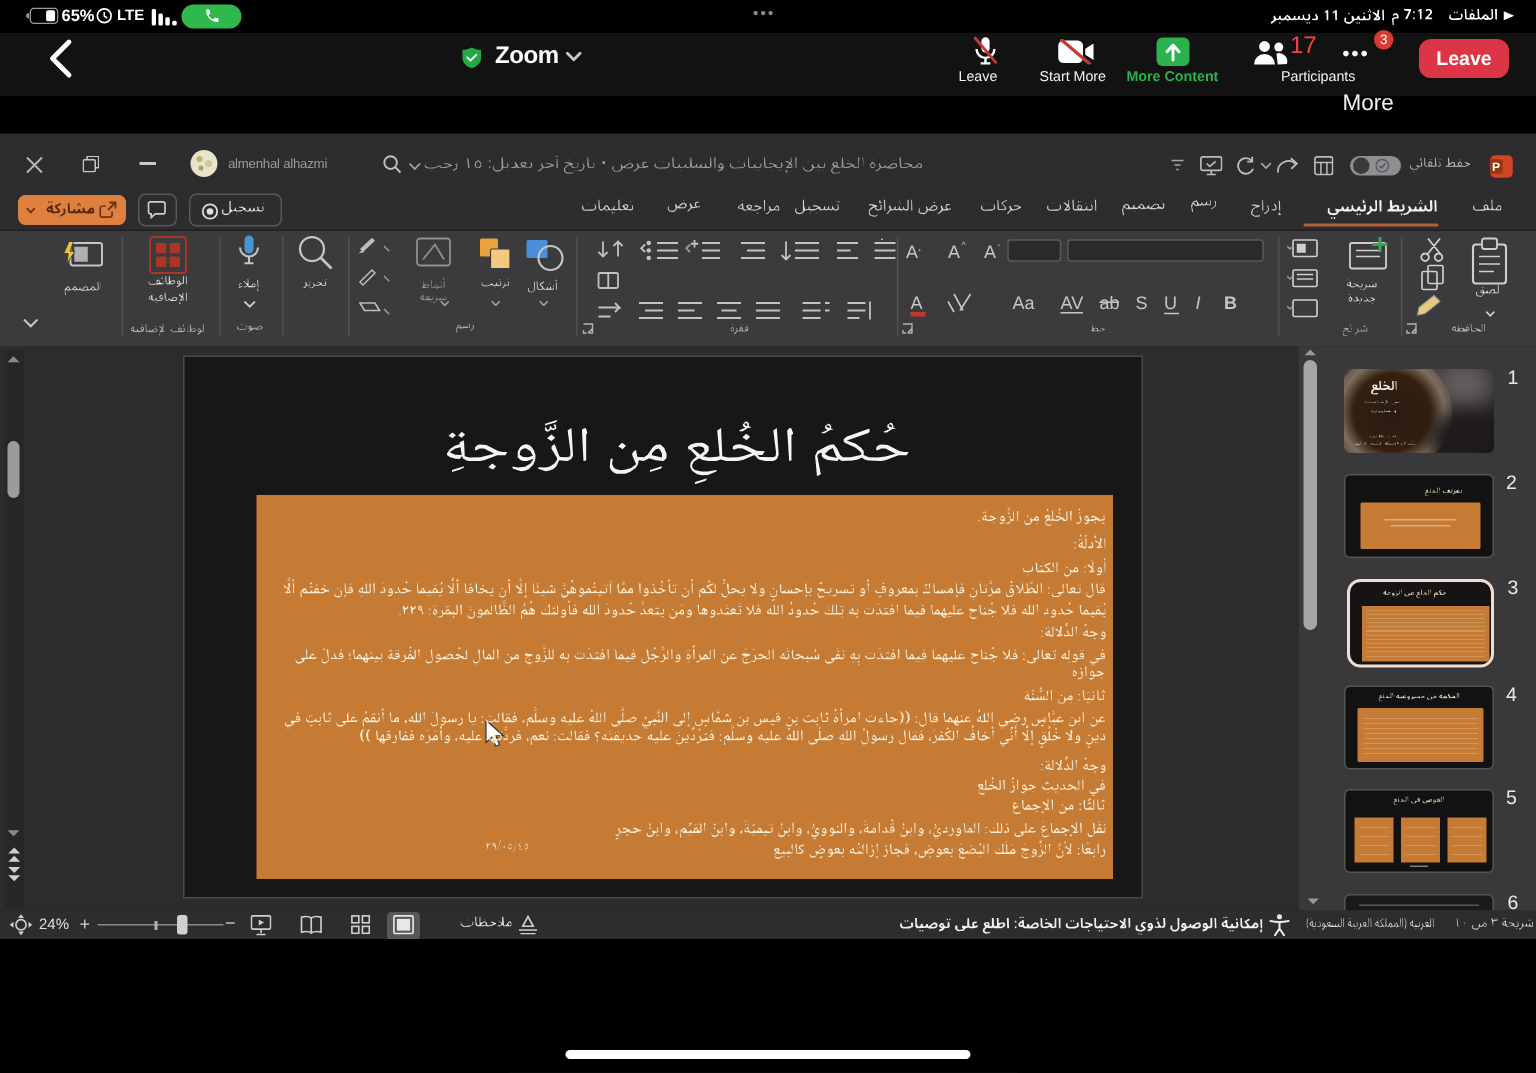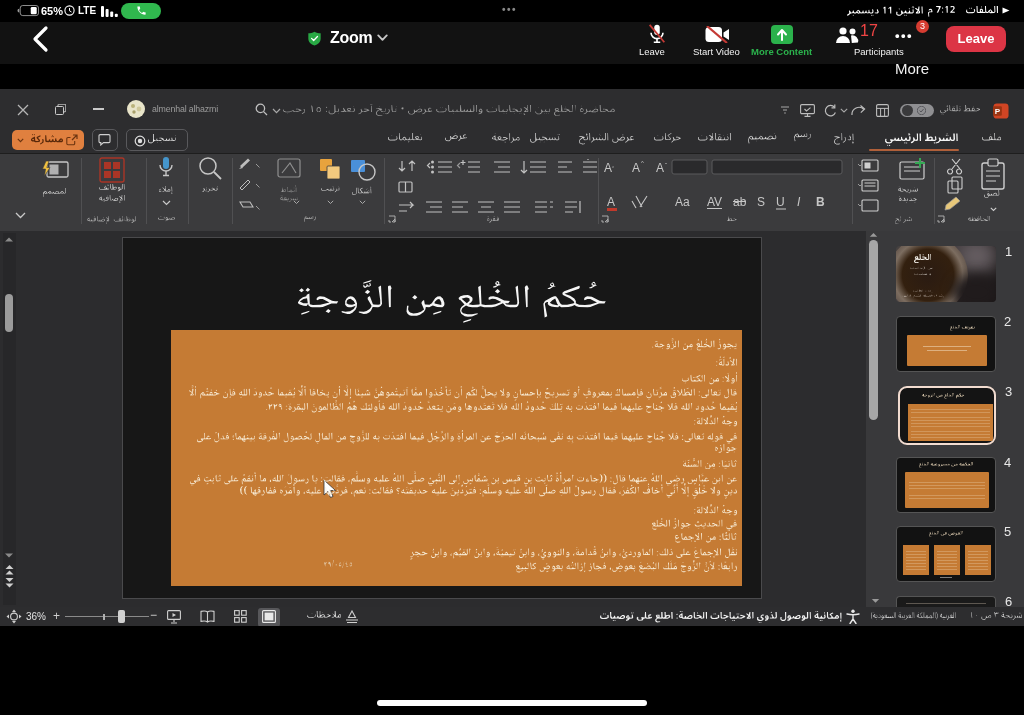--- a/index.html
+++ b/index.html
@@ -64,21 +64,21 @@
   <path d="M12 17 v4 M8.5 21 h7" stroke="#fff" stroke-width="1.8"></path>
   <path d="M4 2 L20 21" stroke="#c43a35" stroke-width="2"></path>
 </svg>
 <div class="lbl" style="left:639px;top:46px;font-size:9.5px;color:#f2f2f2">Leave</div>
 
 <svg class="ab" width="25" height="17" viewBox="0 0 25 17" style="left:705px;top:26px">
   <rect x="0.5" y="1" width="16.5" height="15" rx="3.5" fill="#fff"></rect>
   <path d="M18.5 6.5 L24 3 V14 L18.5 10.5 Z" fill="#fff"></path>
   <path d="M2 0 L22 17" stroke="#c43a35" stroke-width="2.2"></path>
 </svg>
-<div class="lbl" style="left:693px;top:46px;font-size:9.5px;color:#f2f2f2">Start Video</div>
+<div class="lbl" style="left:693px;top:46px;font-size:9.5px;color:#f2f2f2">Start More</div>
 
 <div class="ab" style="left:771px;top:25px;width:22px;height:19px;border-radius:4px;background:#2bb24c;"></div>
 <svg class="ab" width="12" height="13" viewBox="0 0 12 13" style="left:776px;top:28px">
   <path d="M6 12 V3 M2 6.5 L6 2 L10 6.5" fill="none" stroke="#fff" stroke-width="2" stroke-linecap="round" stroke-linejoin="round"></path>
 </svg>
 <div class="lbl" style="left:751px;top:46px;font-size:9.5px;font-weight:bold;color:#2bb24c">More Content</div>
 
 <svg class="ab" width="24" height="17" viewBox="0 0 24 17" style="left:835px;top:27px">
   <circle cx="8" cy="4" r="3.6" fill="#fff"></circle>
   <path d="M1 16 a7 7 0 0 1 14 0 z" fill="#fff"></path>
@@ -431,21 +431,21 @@
 <div class="ab" style="left:906px;top:602.5px;width:80px;height:1.5px;background:#7a7268;opacity:0.7"></div>
 <div class="ab" style="left:940px;top:576.5px;width:12px;height:1px;background:#9a9a9a;opacity:0.8"></div>
 <div class="ab" style="left:1005px;top:594px;font-size:13px;color:#e8e8e8;">6</div>
 
 <div class="ab" style="left:0;top:607px;width:1024px;height:19px;background:#2d2d2f;"></div>
 
 <svg class="ab" width="16" height="15" viewBox="0 0 16 15" style="left:6px;top:609px">
   <circle cx="8" cy="7.5" r="3.4" fill="none" stroke="#cfcfcf" stroke-width="1.1"></circle>
   <path d="M8 0.5 L10 3 H6 Z M8 14.5 L6 12 h4 Z M0.5 7.5 L3 5.5 v4 Z M15.5 7.5 L13 5.5 v4 Z" fill="#cfcfcf"></path>
 </svg>
-<div class="lbl" style="left:26px;top:611px;font-size:10px;color:#e0e0e0;">36%</div>
+<div class="lbl" style="left:26px;top:611px;font-size:10px;color:#e0e0e0;">24%</div>
 <div class="lbl" style="left:53px;top:609px;font-size:12px;color:#cfcfcf;">+</div>
 <div class="ab" style="left:65px;top:616px;width:84px;height:1.4px;background:#8a8a8a;"></div>
 <div class="ab" style="left:103px;top:613.5px;width:2px;height:6px;background:#b0b0b0;"></div>
 <div class="ab" style="left:118px;top:610px;width:7px;height:13px;border-radius:2px;background:#d0d0d0;"></div>
 <div class="lbl" style="left:150px;top:608px;font-size:12px;color:#cfcfcf;">−</div>
 
 <svg class="ab" width="14" height="14" viewBox="0 0 14 14" style="left:167px;top:610px">
   <rect x="0.6" y="0.6" width="12.8" height="8.8" rx="1" fill="none" stroke="#cfcfcf" stroke-width="1.1"></rect>
   <path d="M5.5 3 L9 5 L5.5 7 Z" fill="#cfcfcf"></path>
   <path d="M7 9.4 V12 M4 13 h6" stroke="#cfcfcf" stroke-width="1.1"></path>

